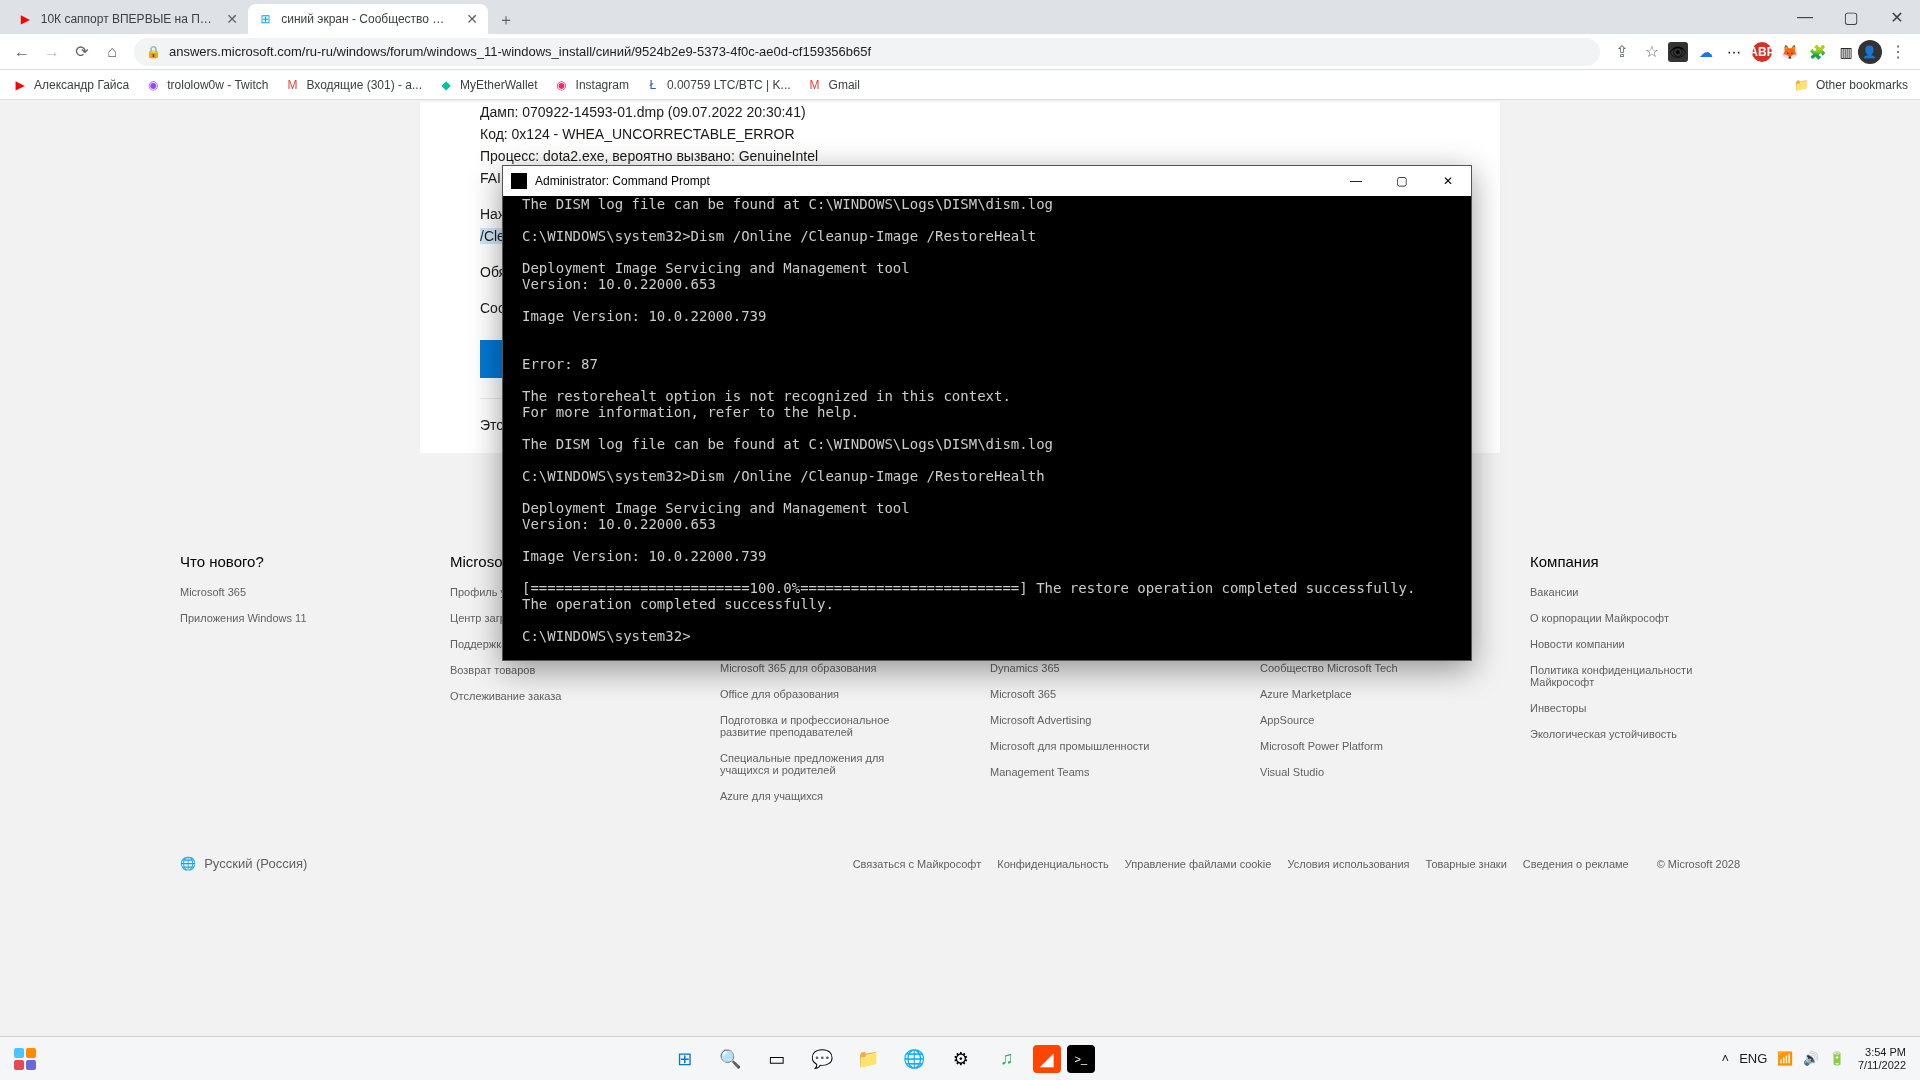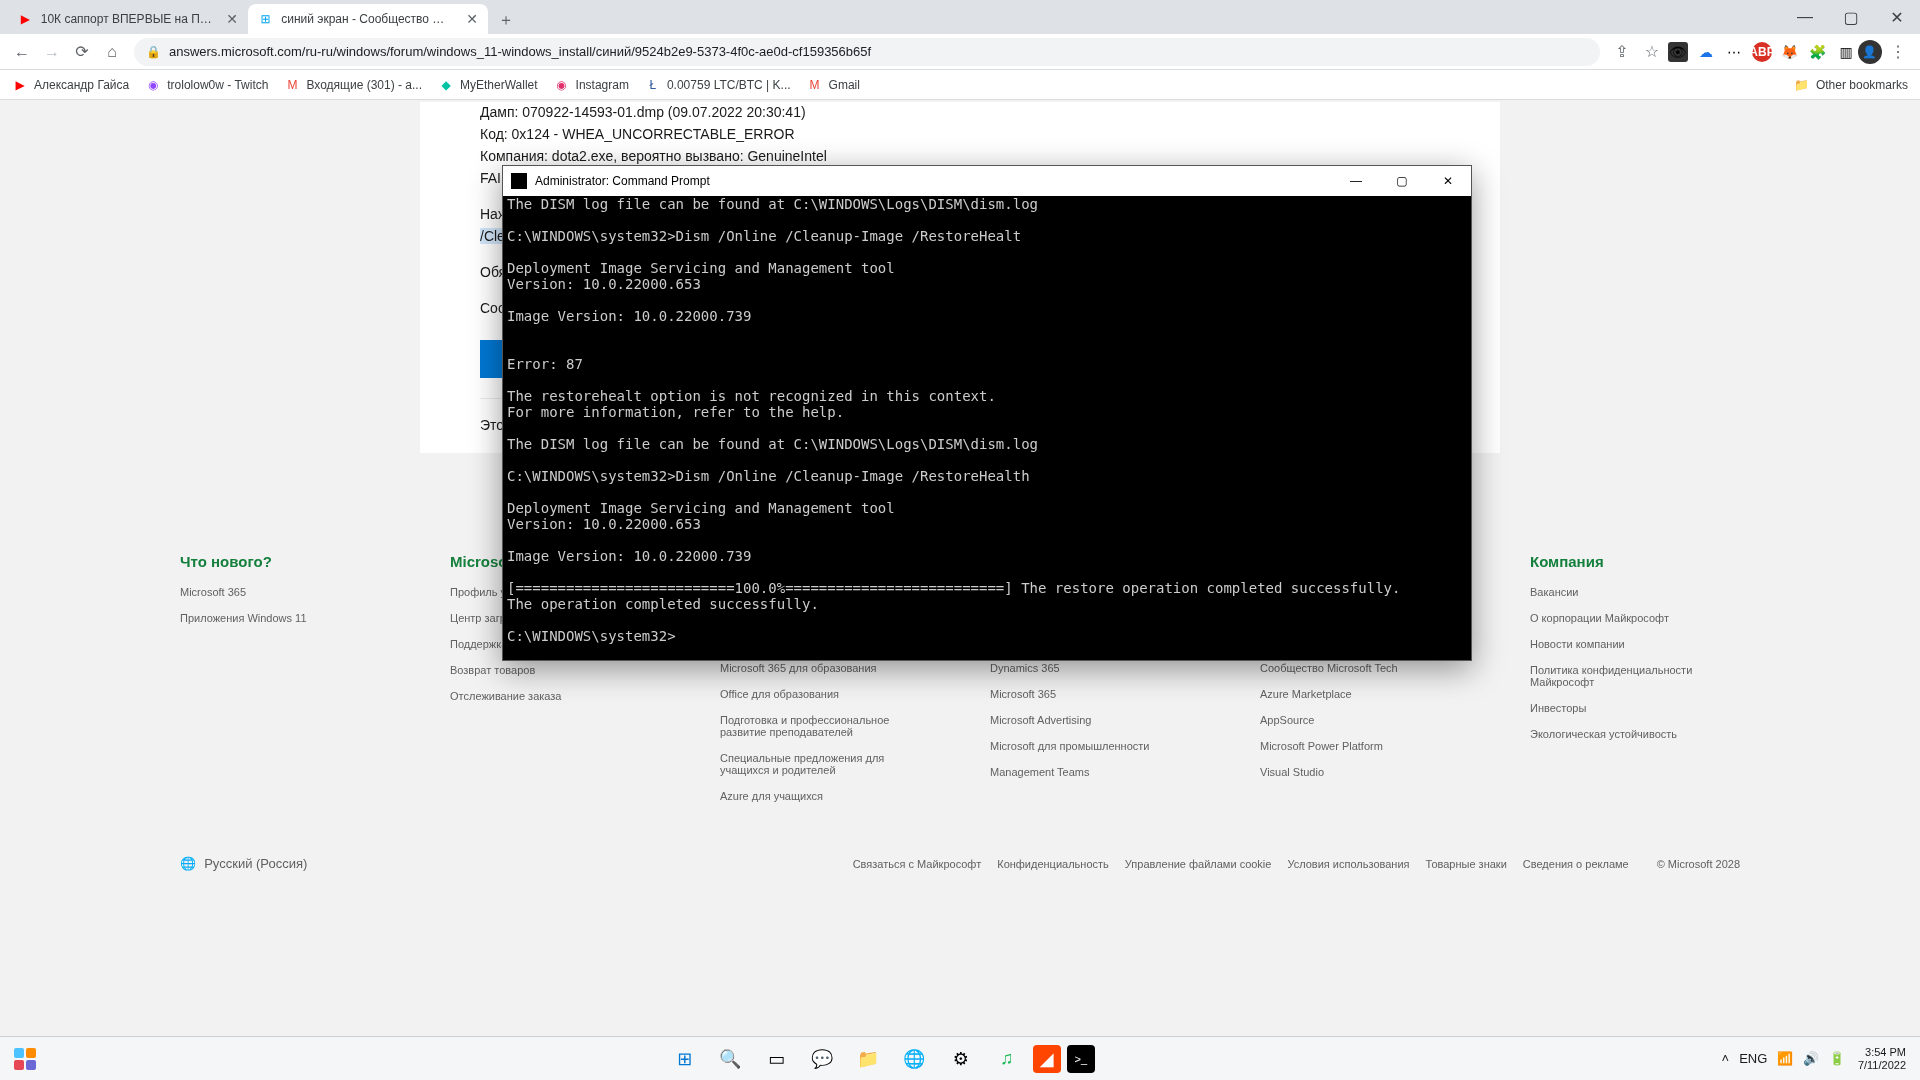--- a/index.html
+++ b/index.html
@@ -32,34 +32,34 @@
 .content-card p { margin:2px 0; line-height:20px; }
 .highlight { background:#d2e6fa; }
 .answer-btn { display:inline-block; background:#0078d4; color:#fff; padding:10px 22px; font-size:14px; margin-top:20px; margin-right:20px; border:1px solid #0078d4; }
 .link { color:#0067b8; font-size:14px; }
 .divider { border-top:1px solid #edebe9; margin-top:20px; padding-top:18px; }
 
 
 .ms-footer { width:1600px; margin:40px auto 0 auto; padding:60px 20px 0 20px; font-size:12px; color:#616161; }
 .footer-cols { display:flex; gap:60px; }
 .footer-col { flex:1; }
-.footer-col h4 { font-size:15px; font-weight:700; color:#15803d; margin-bottom:16px; }
+.footer-col h4 { font-size:15px; font-weight:400; color:#000000; margin-bottom:16px; }
 .footer-col a { display:block; color:#616161; text-decoration:none; font-size:11px; margin-bottom:14px; }
 .footer-bottom { display:flex; align-items:center; gap:28px; margin-top:40px; font-size:11px; color:#616161; }
 .footer-bottom a { color:#616161; text-decoration:none; }
 .footer-bottom .globe { display:flex; align-items:center; gap:8px; font-size:13px; }
 .footer-bottom .stretch { flex:1; }
 
 
 .cmd { position:absolute; left:502px; top:165px; width:970px; background:#000; box-shadow:0 8px 30px rgba(0,0,0,.4); border:1px solid #555; }
 .cmd-title { height:30px; background:#fff; display:flex; align-items:center; padding-left:8px; font-size:12px; color:#000; gap:8px; }
 .cmd-title .ico { width:16px; height:16px; background:#000; display:inline-block; }
 .cmd-ctrl { margin-left:auto; display:flex; }
 .cmd-ctrl div { width:46px; height:30px; display:flex; align-items:center; justify-content:center; font-size:12px; color:#000; }
-.cmd-body { padding:0 4px 16px 4px; font-family:Consolas,monospace; font-size:14px; line-height:16px; color:#ccc; white-space:pre; }
+.cmd-body { padding:0 4px 16px 4px; font-family:Consolas,monospace; font-size:14px; line-height:16px; color:#ccc; white-space:pre;margin-left:15px; }
 
 
 .taskbar { position:absolute; bottom:0; left:0; right:0; height:44px; background:#f5f6f8; border-top:1px solid #d0d0d0; display:flex; align-items:center; }
 .taskbar-left { width:26px; height:26px; margin-left:12px; display:flex; align-items:center; justify-content:center; }
 .taskbar-center { flex:1; display:flex; justify-content:center; gap:6px; }
 .task-icon { width:40px; height:40px; display:flex; align-items:center; justify-content:center; font-size:18px; border-radius:4px; }
 .taskbar-right { display:flex; align-items:center; gap:12px; padding-right:14px; font-size:11px; color:#1b1a19; }
 .tray-icons { display:flex; gap:10px; align-items:center; font-size:13px; }
 .clock { text-align:right; line-height:13px; }
 .widgets-ico{display:grid;grid-template-columns:10px 10px;grid-template-rows:10px 10px;gap:2px}
@@ -148,21 +148,21 @@
   <div class="bm">
     <span class="ico" style="color:#f4b400">📁</span>
     <span>Other bookmarks</span>
   </div>
 </div>
 
 <div class="page">
   <div class="content-card">
     <p>Дамп: 070922-14593-01.dmp (09.07.2022 20:30:41)</p>
     <p>Код: 0x124 - WHEA_UNCORRECTABLE_ERROR</p>
-    <p>Компания: dota2.exe, вероятно вызвано: GenuineIntel</p>
+    <p>Процесс: dota2.exe, вероятно вызвано: GenuineIntel</p>
     <p>FAILURE_BUCKET_ID: 0x124_GenuineIntel_PRO</p>
     <p style="margin-top:16px;">Нажмите Win+X, выберите командная стро</p>
     <p><span class="highlight">/Cleanup-Image /RestoreHealth</span><span> и нажмите E</span></p>
     <p style="margin-top:16px;">Обязательно дождитесь окончания этой ко</p>
     <p style="margin-top:16px;">Сообщите результат картинкой.</p>
     <div style="display:flex;align-items:center;gap:24px;">
       <span class="answer-btn">Ответ</span>
       <span class="link" style="margin-top:20px;">Сообщение о наруше</span>
     </div>
     <div class="divider">

